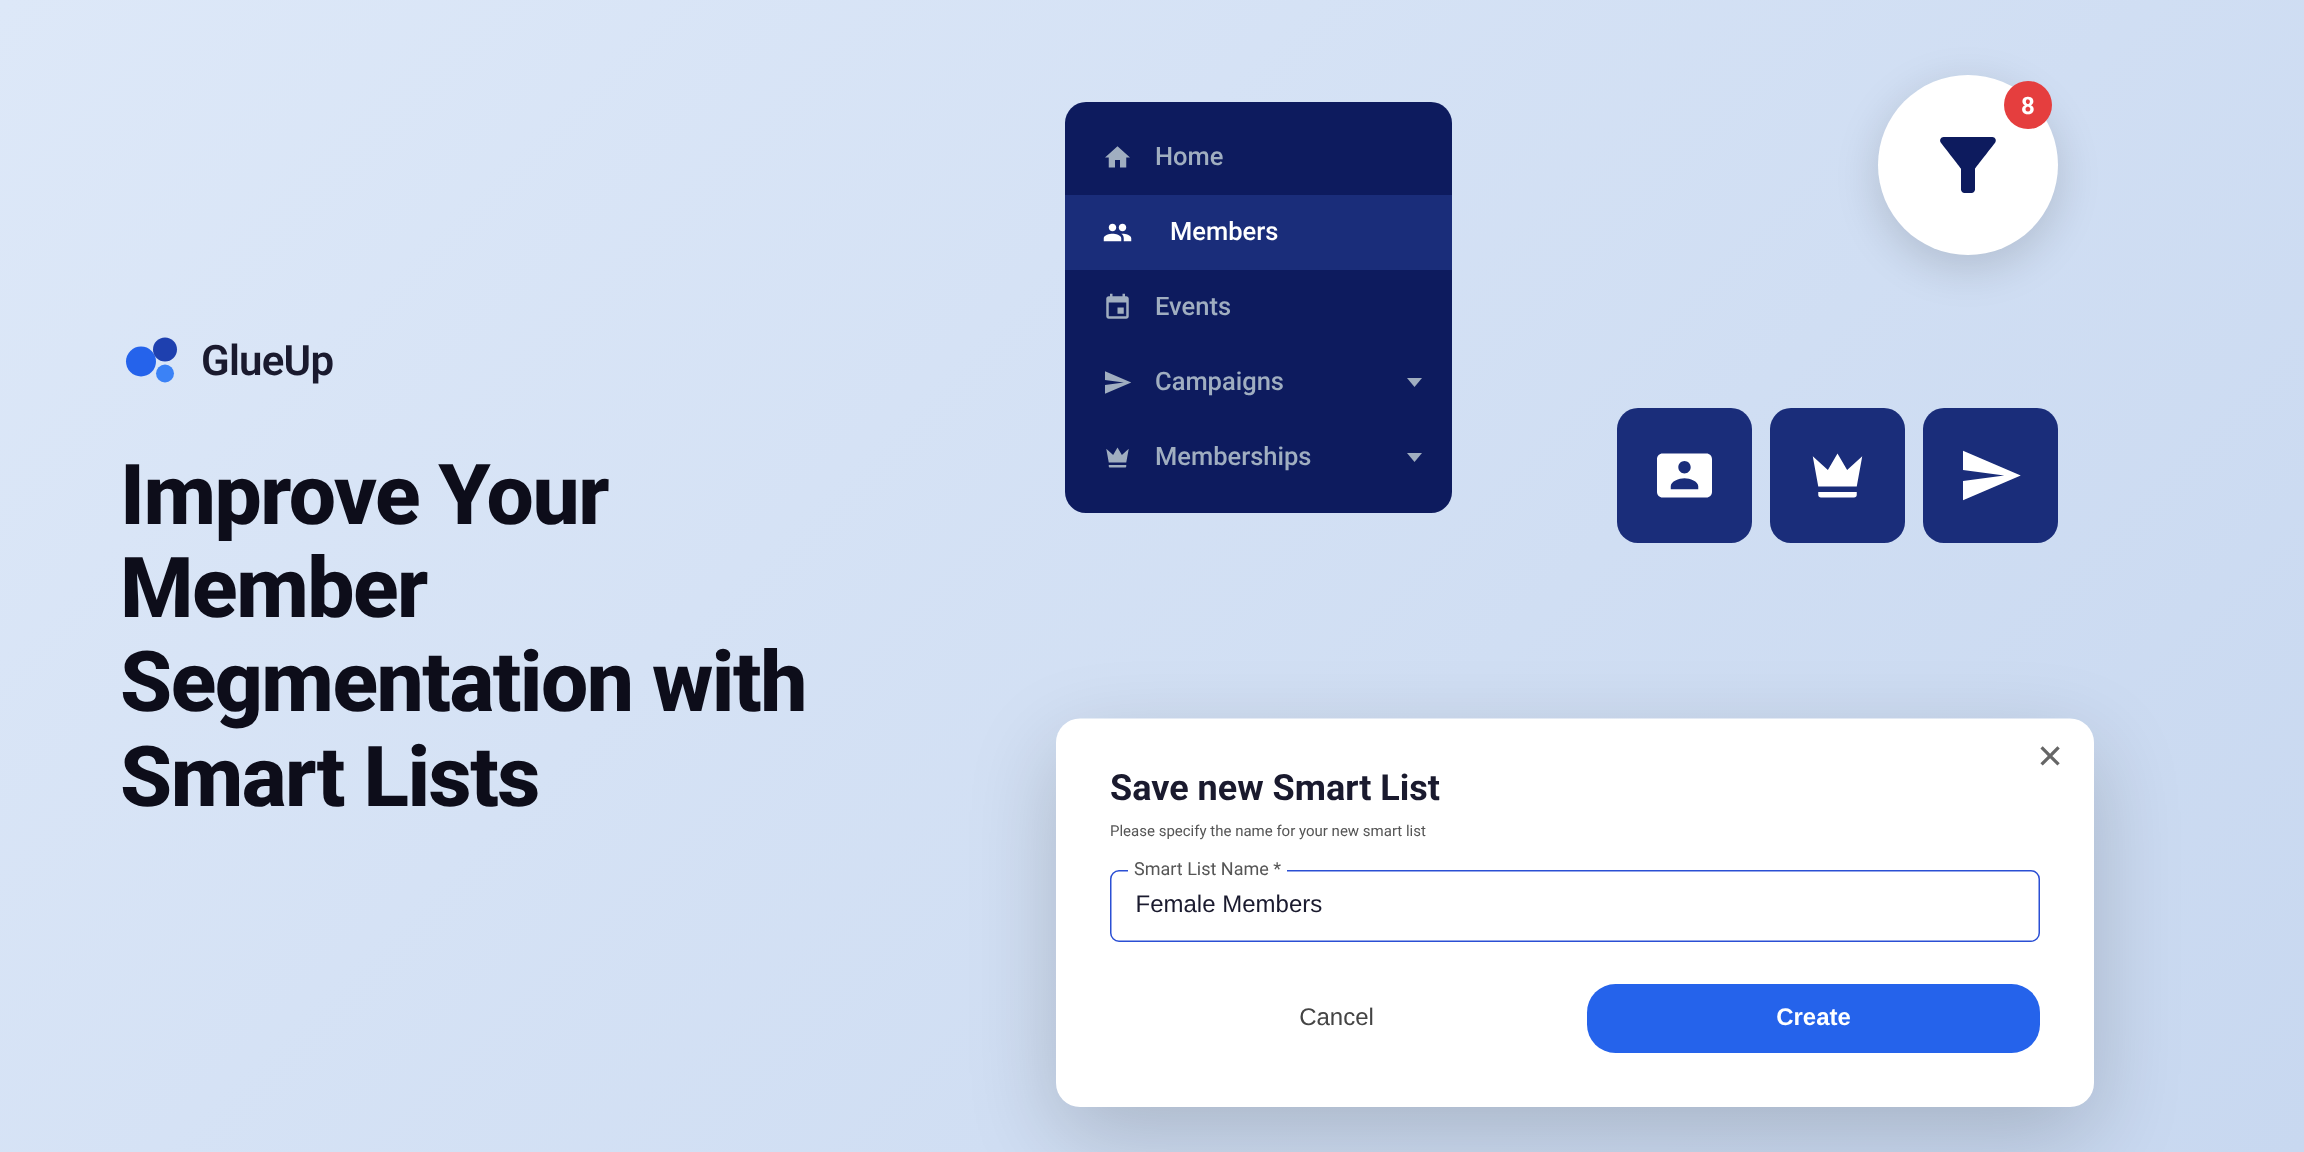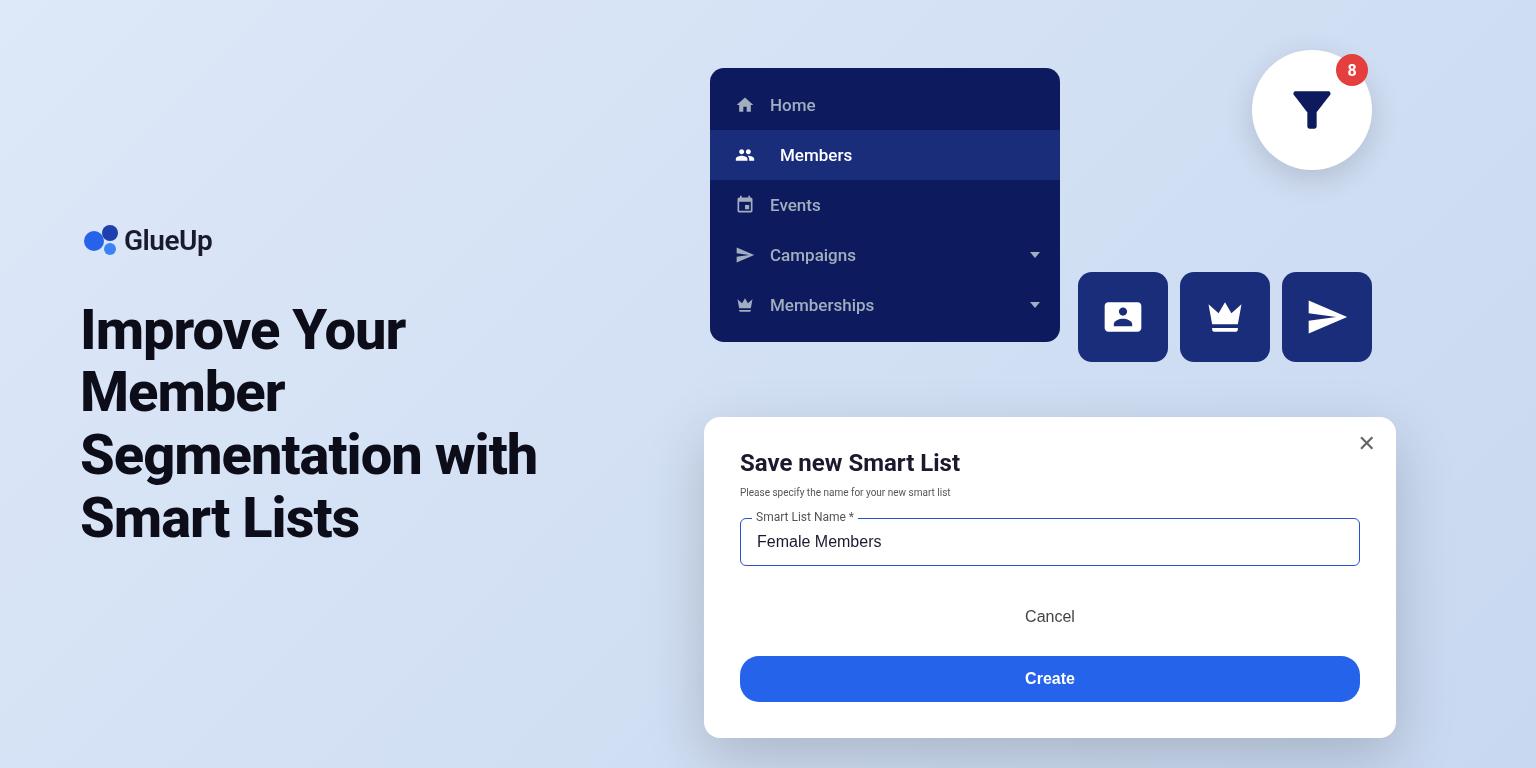--- a/index.html
+++ b/index.html
@@ -24,20 +24,21 @@
     
     .left-content {
       padding: 60px 80px;
       flex: 1;
       max-width: 700px;
     }
 
     .logo {
       display: flex;
       align-items: center;
+      gap: 10px;
       margin-bottom: 36px;
     }
 
     .logo-icon {
       width: 44px;
       height: 44px;
     }
 
     .logo-text {
       font-size: 28px;
@@ -60,21 +61,21 @@
       width: 700px;
       height: 768px;
       flex-shrink: 0;
     }
 
     
     .nav-menu {
       position: absolute;
       top: 68px;
       left: 10px;
-      width: 350px;
+      width: 258px;
       background: #0d1b5e;
       border-radius: 14px;
       padding: 12px 0;
       z-index: 2;
     }
 
     .nav-item {
       display: flex;
       align-items: center;
       gap: 14px;
@@ -247,21 +248,20 @@
       border-radius: 6px;
       font-size: 16px;
       color: #1a1a2e;
       outline: none;
     }
 
     .modal-actions {
       display: flex;
       gap: 16px;
       justify-content: space-between;
-      flex-direction: column;
     }
 
     .btn-cancel {
       flex: 1;
       padding: 14px;
       background: white;
       border: none;
       font-size: 16px;
       color: #444;
       cursor: pointer;

